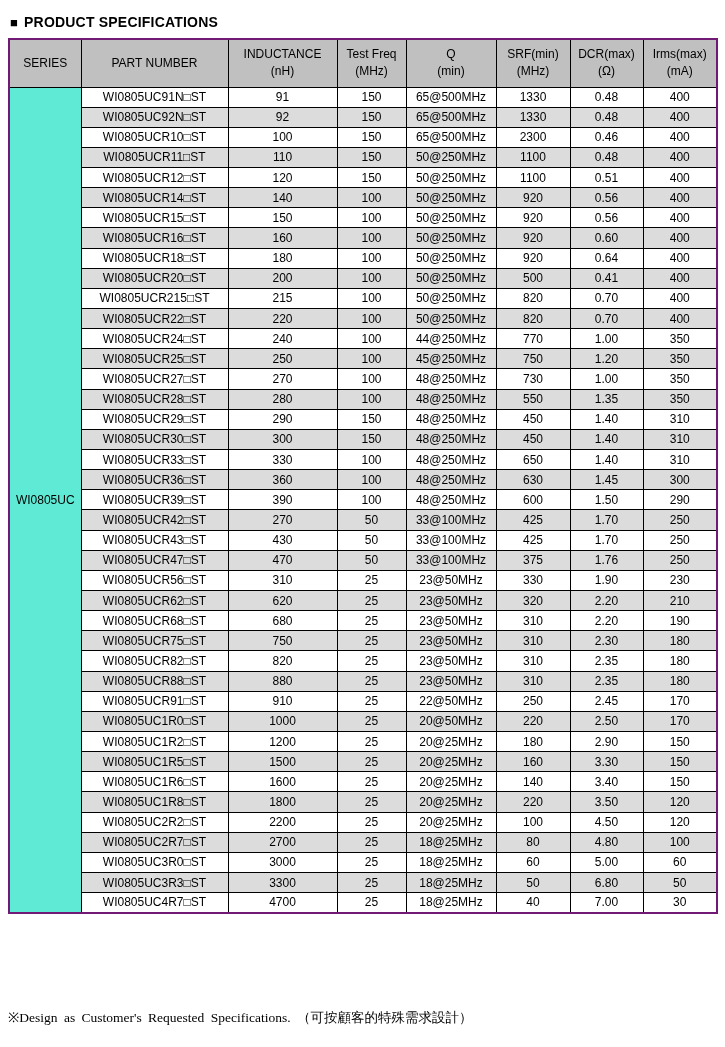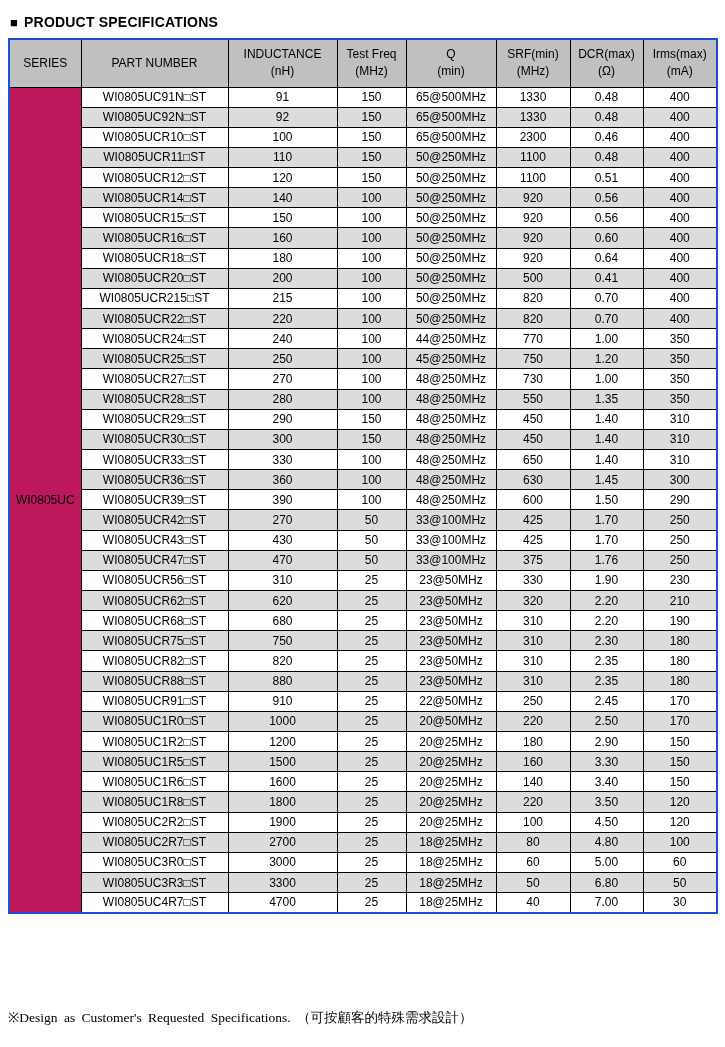--- a/index.html
+++ b/index.html
@@ -20,21 +20,21 @@
     align-items: center;
     gap: 6px;
   }
   .title-marker { font-size: 13px; line-height: 1; }
   table.spec-table {
     position: absolute;
     top: 38px; left: 8px;
     width: 709px;
     border-collapse: collapse;
     table-layout: fixed;
-    border: 2px solid #1d4ed8;
+    border: 2px solid #701a75;
   }
   .spec-table th, .spec-table td {
     border: 1px solid #000;
     text-align: center;
     vertical-align: middle;
     font-size: 12px;
     overflow: hidden;
   }
   .spec-table thead th {
     background: #c0c0c0;
@@ -43,21 +43,21 @@
     white-space: pre-line;
     line-height: 1.45;
   }
   .spec-table tbody td {
     height: 20.15px;
     padding: 0 2px;
     background: #ffffff;
   }
   .spec-table tbody td.alt { background: #dcdcdc; }
   .spec-table tbody td.series-cell {
-    background: #be185d;
+    background: #5eead4;
     font-size: 12px;
     margin-left: 36px;
   }
   col.c-series { width: 72px; }
   col.c-part { width: 147px; }
   col.c-ind { width: 109px; }
   col.c-freq { width: 69px; }
   col.c-q { width: 90px; }
   col.c-srf { width: 74px; }
   col.c-dcr { width: 73px; }
@@ -429,21 +429,21 @@
         <td class="alt">WI0805UC1R8□ST</td>
         <td class="alt">1800</td>
         <td class="alt">25</td>
         <td class="alt">20@25MHz</td>
         <td class="alt">220</td>
         <td class="alt">3.50</td>
         <td class="alt">120</td>
       </tr>
       <tr>
         <td>WI0805UC2R2□ST</td>
-        <td>1900</td>
+        <td>2200</td>
         <td>25</td>
         <td>20@25MHz</td>
         <td>100</td>
         <td>4.50</td>
         <td>120</td>
       </tr>
       <tr>
         <td class="alt">WI0805UC2R7□ST</td>
         <td class="alt">2700</td>
         <td class="alt">25</td>

